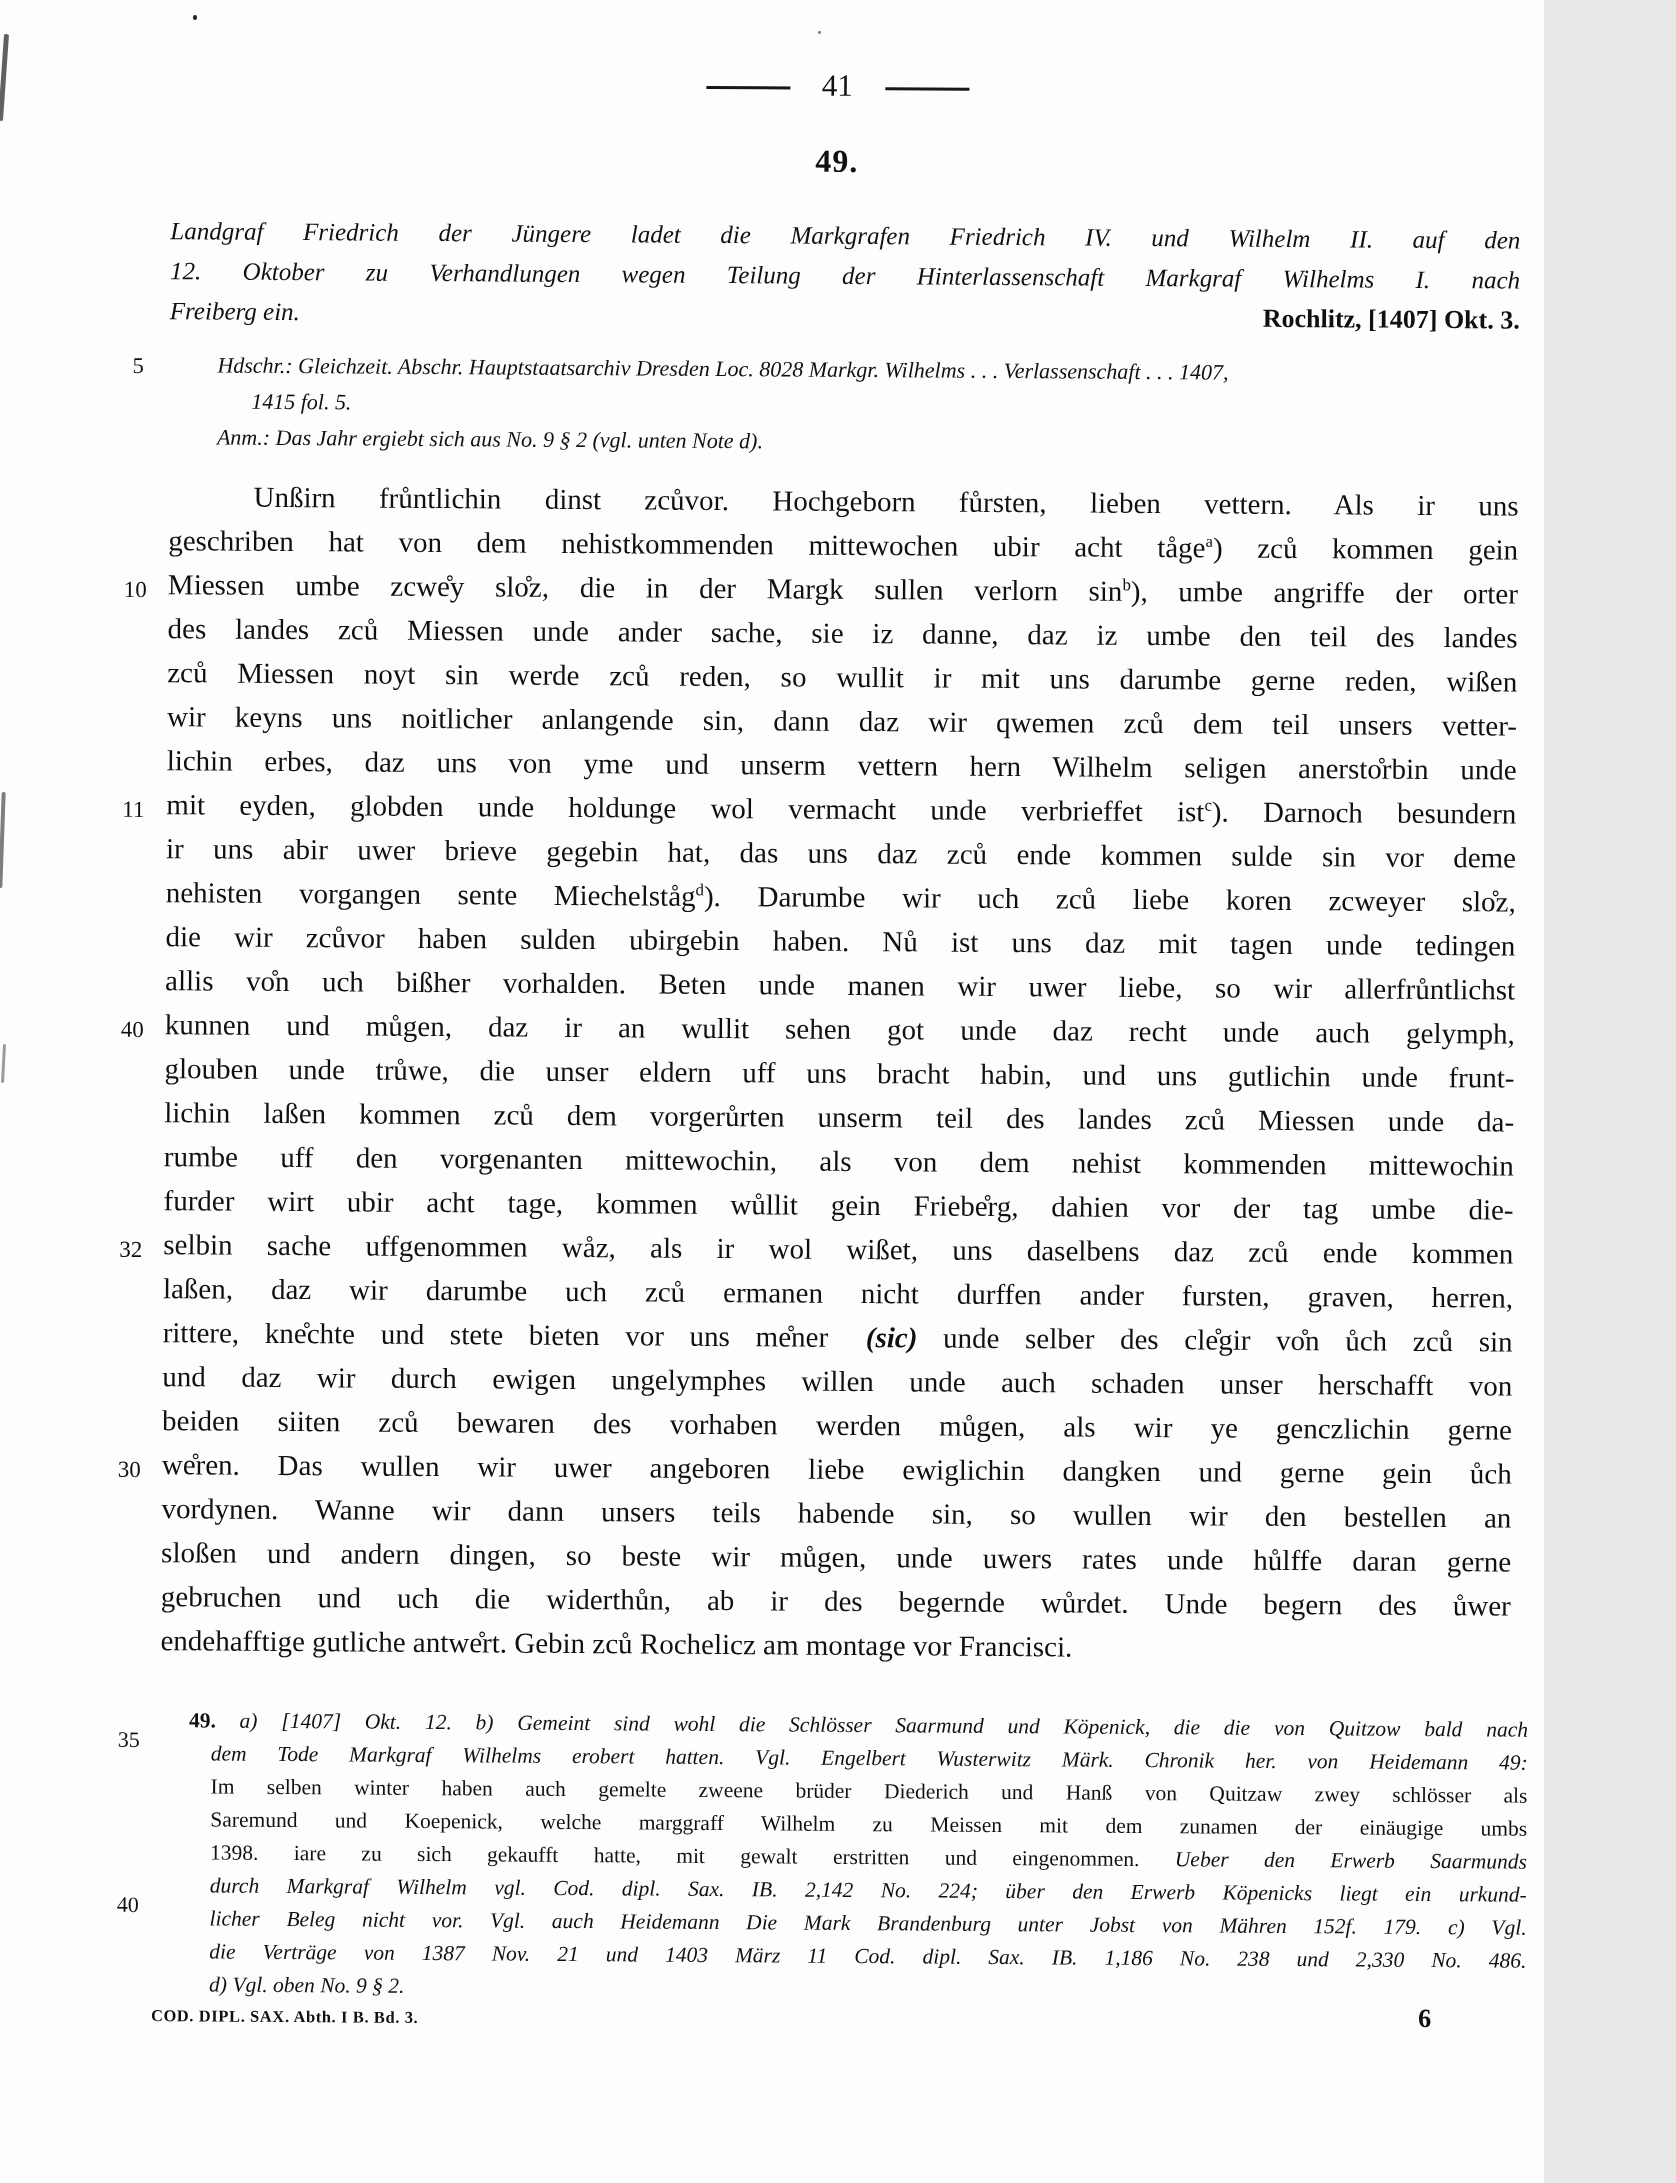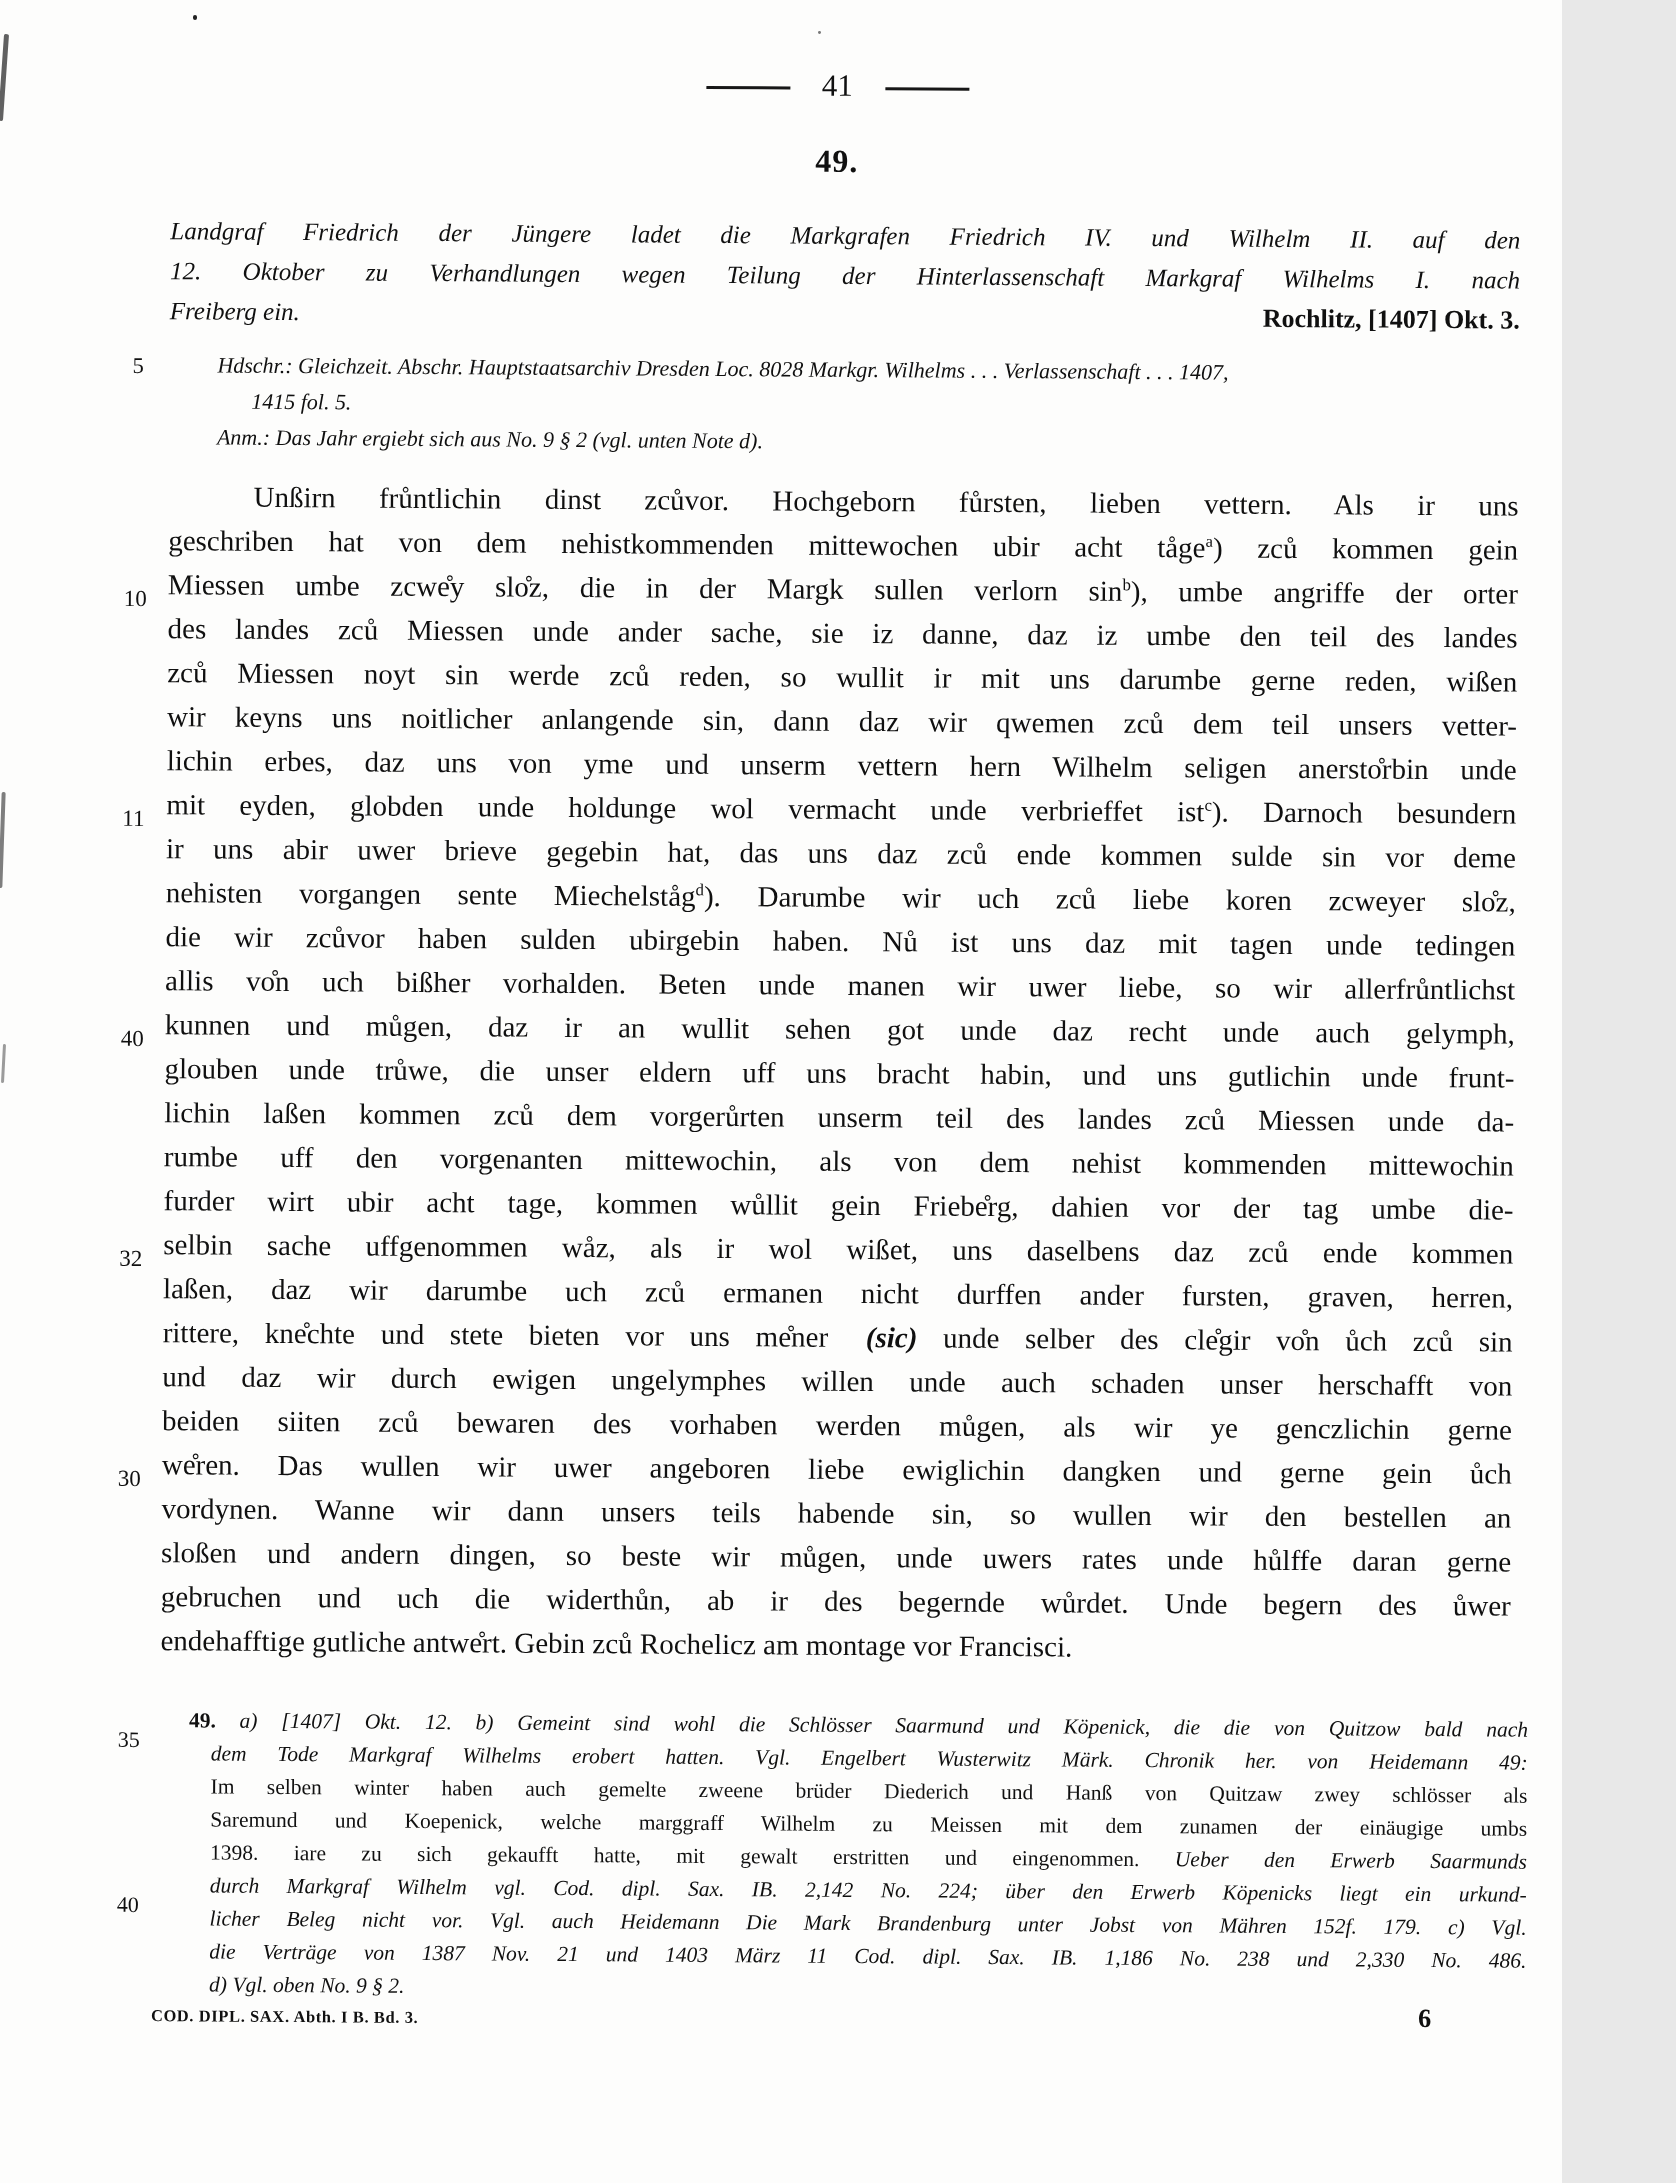--- a/index.html
+++ b/index.html
@@ -1,20 +1,19 @@
 <!DOCTYPE html>
 <html style="font-size:8.8px"><head>
 <meta charset="utf-8">
 <style>
   html,body{margin:0;padding:0;background:#e8e8e8;}
   .page{
     position:relative;width:1544px;height:2183px;background:#fdfdfc;
     font-family:"Liberation Serif","DejaVu Serif",serif;color:#101010;
     overflow:hidden;
-    padding-left:18px;
   }
   .tilt{position:absolute;left:0;top:0;width:1676px;height:2183px;
     transform:rotate(0.4deg);transform-origin:0 0;}
 
   
   .folio-row{position:absolute;top:62px;left:0;width:100%;
     display:flex;justify-content:center;align-items:center;gap:32px;font-size:31px;}
   .rule{width:84px;height:2.8px;background:#171717;margin-top:5.5px;}
   .docnum{position:absolute;top:137px;left:0;width:100%;text-align:center;
     font-size:32px;font-weight:bold;letter-spacing:1.1px;}
@@ -32,21 +31,21 @@
   .sline{position:relative;height:36px;}
   .sline.ind{padding-left:34px;}
   .source .lineno{position:absolute;left:-85px;top:1.1px;font-style:normal;font-size:22.6px;}
 
   
   .body{position:absolute;left:172px;top:473px;width:1350px;
     font-size:29px;line-height:44px;}
   .bline{position:relative;height:44px;text-align:justify;text-align-last:justify;}
   .bline.indent{text-indent:85px;}
   .bline.last{text-align-last:left;}
-  .body .lineno{position:absolute;left:-44px;top:15px;font-size:23px;text-indent:0;}
+  .body .lineno{position:absolute;left:-44px;top:6px;font-size:23px;text-indent:0;}
 
   
   .footnotes{position:absolute;left:223px;top:1703px;width:1317px;
     font-size:21.5px;line-height:33px;}
   .fline{position:relative;height:33px;text-align:justify;text-align-last:justify;}
   .fline.first{text-indent:-22px;}
   .fline.last{text-align-last:left;}
   .footnotes .lineno{position:absolute;left:-93px;top:19px;font-size:22px;font-style:normal;text-indent:0;}
 
   

